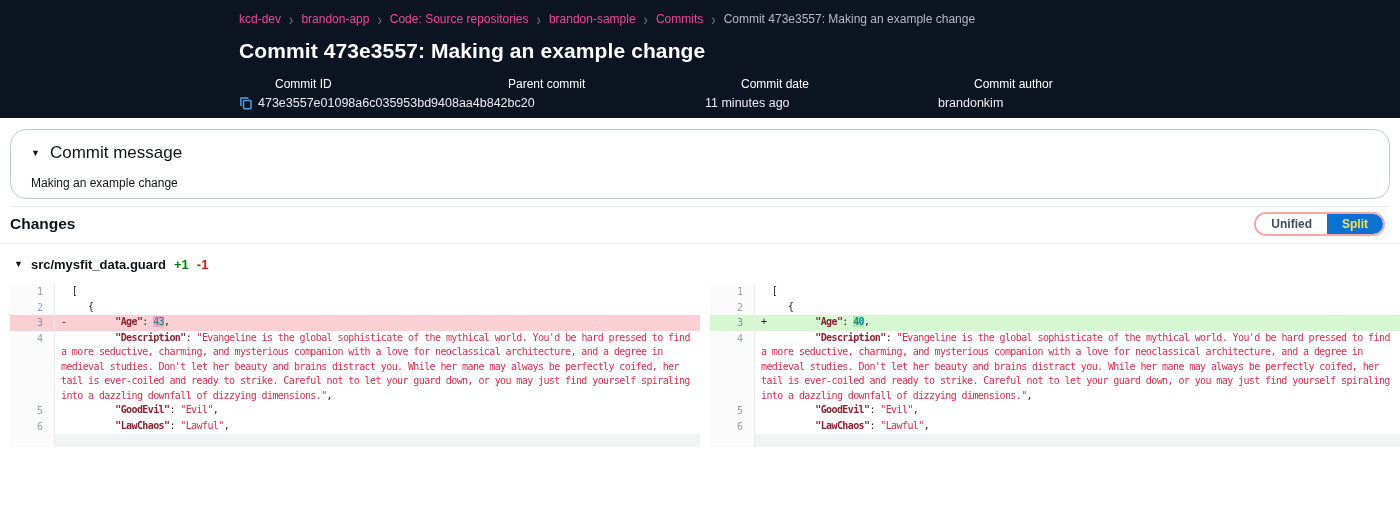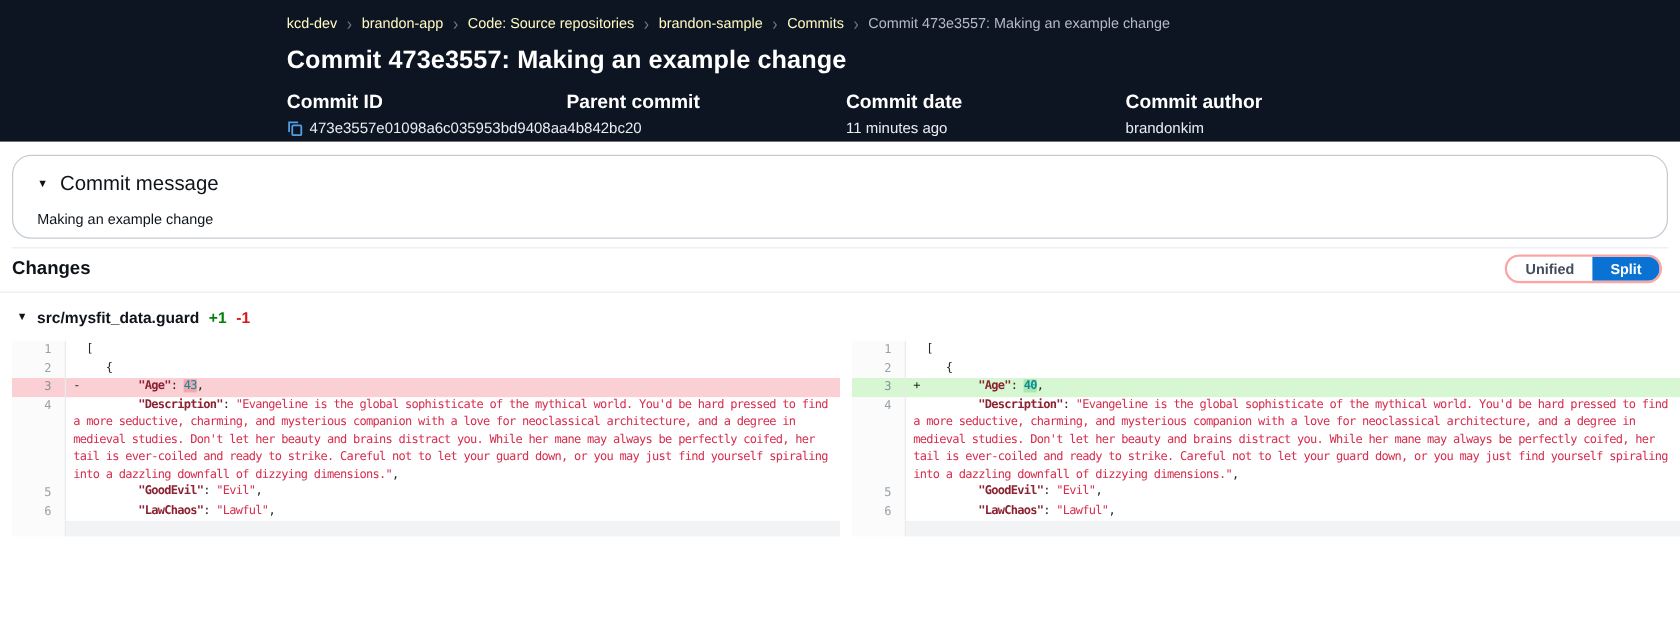--- a/index.html
+++ b/index.html
@@ -7,27 +7,27 @@
   .page {
     width:1400px; height:521px; overflow:hidden; position:relative;
     font-family:"Liberation Sans", sans-serif; background:#ffffff;
   }
 
   
   .console-header {
     background:#0e1522; color:#ffffff; height:118px; padding:12px 0 0 239px;
   }
   .breadcrumb { font-size:12px; display:flex; align-items:center; gap:8px; white-space:nowrap; }
-  .breadcrumb a { color:#fef9c3; text-decoration:none; cursor:pointer; }
+  .breadcrumb a { color:#ec4899; text-decoration:none; cursor:pointer; }
   .breadcrumb .sep { color:#6b7687; font-size:13px; line-height:1; transform:scaleY(1.2); }
   .breadcrumb .current { color:#b3bac4; }
   .page-title { font-size:21px; font-weight:bold; margin:13px 0 0 0; letter-spacing:0.1px; }
   .meta-row { display:flex; margin-top:14px; }
   .meta-col { width:233px; }
-  .meta-label { font-size:16px; font-weight:bold; color:#ffffff; }
+  .meta-label { font-size:12px; font-weight:normal; color:#ffffff;margin-left:36px; }
   .meta-value { margin-top:5px; font-size:12.5px; color:#e9edf2; display:flex; align-items:center; gap:5px; }
   .meta-value .copy-btn { display:inline-flex; cursor:pointer; }
   .meta-value a { color:#539fe5; text-decoration:none; cursor:pointer; }
 
   
   .card {
     margin:11px 10px 0 10px; border:1px solid #c3cbd2; border-radius:16px;
     background:#fff; padding:13px 20px 14px 20px; height:70px;
   }
   .card-header { display:flex; align-items:center; gap:10px; cursor:pointer; }
@@ -39,21 +39,21 @@
   .changes-top-divider { border-top:1px solid #e9ebed; margin:7px 10px 0 10px; }
   .changes-header { display:flex; align-items:center; justify-content:space-between; padding:5px 15px 7px 10px; }
   .changes-header h2 { margin:0; font-size:15.5px; font-weight:bold; color:#0f141a; }
   .changes-bottom-divider { border-top:1px solid #e9ebed; }
 
   .toggle { display:flex; border:2px solid #fca5a5; border-radius:13px; overflow:hidden; height:24px; }
   .toggle .opt {
     font-size:12px; font-weight:bold; padding:0 15px; display:flex; align-items:center;
     background:#ffffff; color:#414d5c; cursor:pointer; border:none;
   }
-  .toggle .opt.selected { background:#0972d3; color:#ffffff; }
+  .toggle .opt.selected { background:#0972d3; color:#fde047; }
 
   
   .file-header { display:flex; align-items:center; gap:8px; padding:13px 14px 9px 14px; cursor:pointer; }
   .file-name { font-size:13px; font-weight:bold; color:#0f141a; }
   .stat-add { font-size:13px; font-weight:bold; color:#037f0c; }
   .stat-del { font-size:13px; font-weight:bold; color:#d91515; }
 
   
   .diff-split { display:flex; gap:10px; padding-left:10px; margin-top:3px; }
   .diff-pane { flex:1; min-width:0; }

